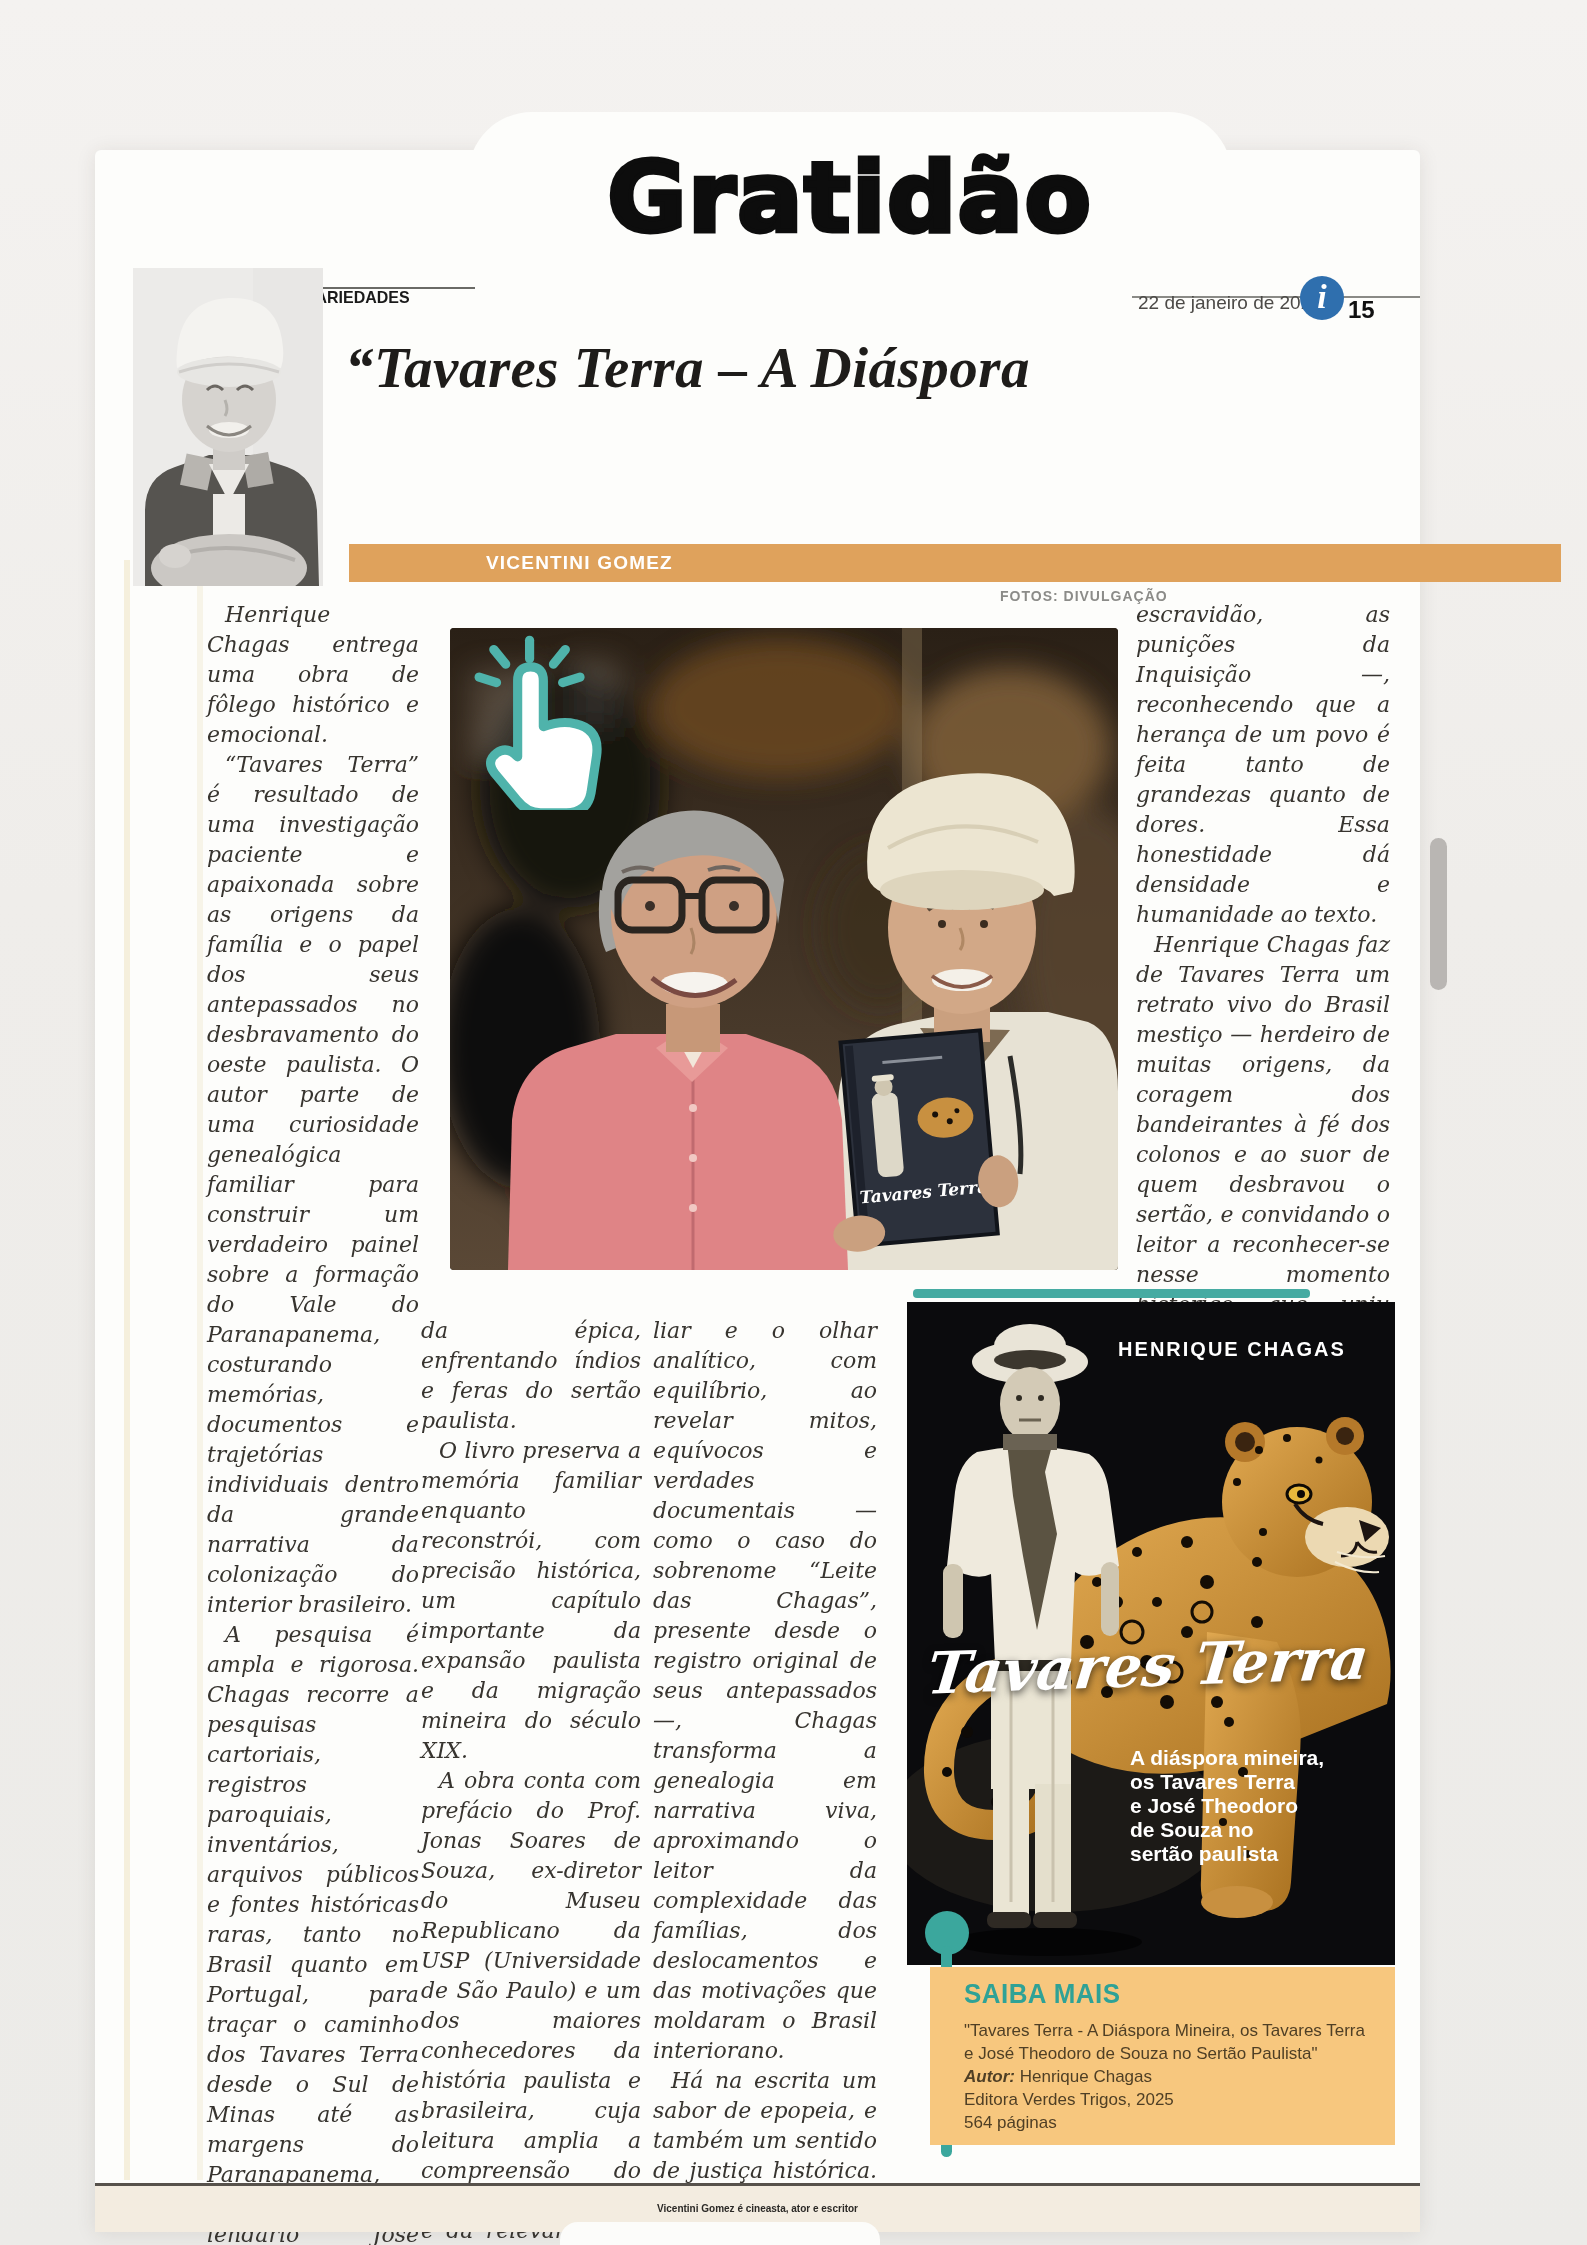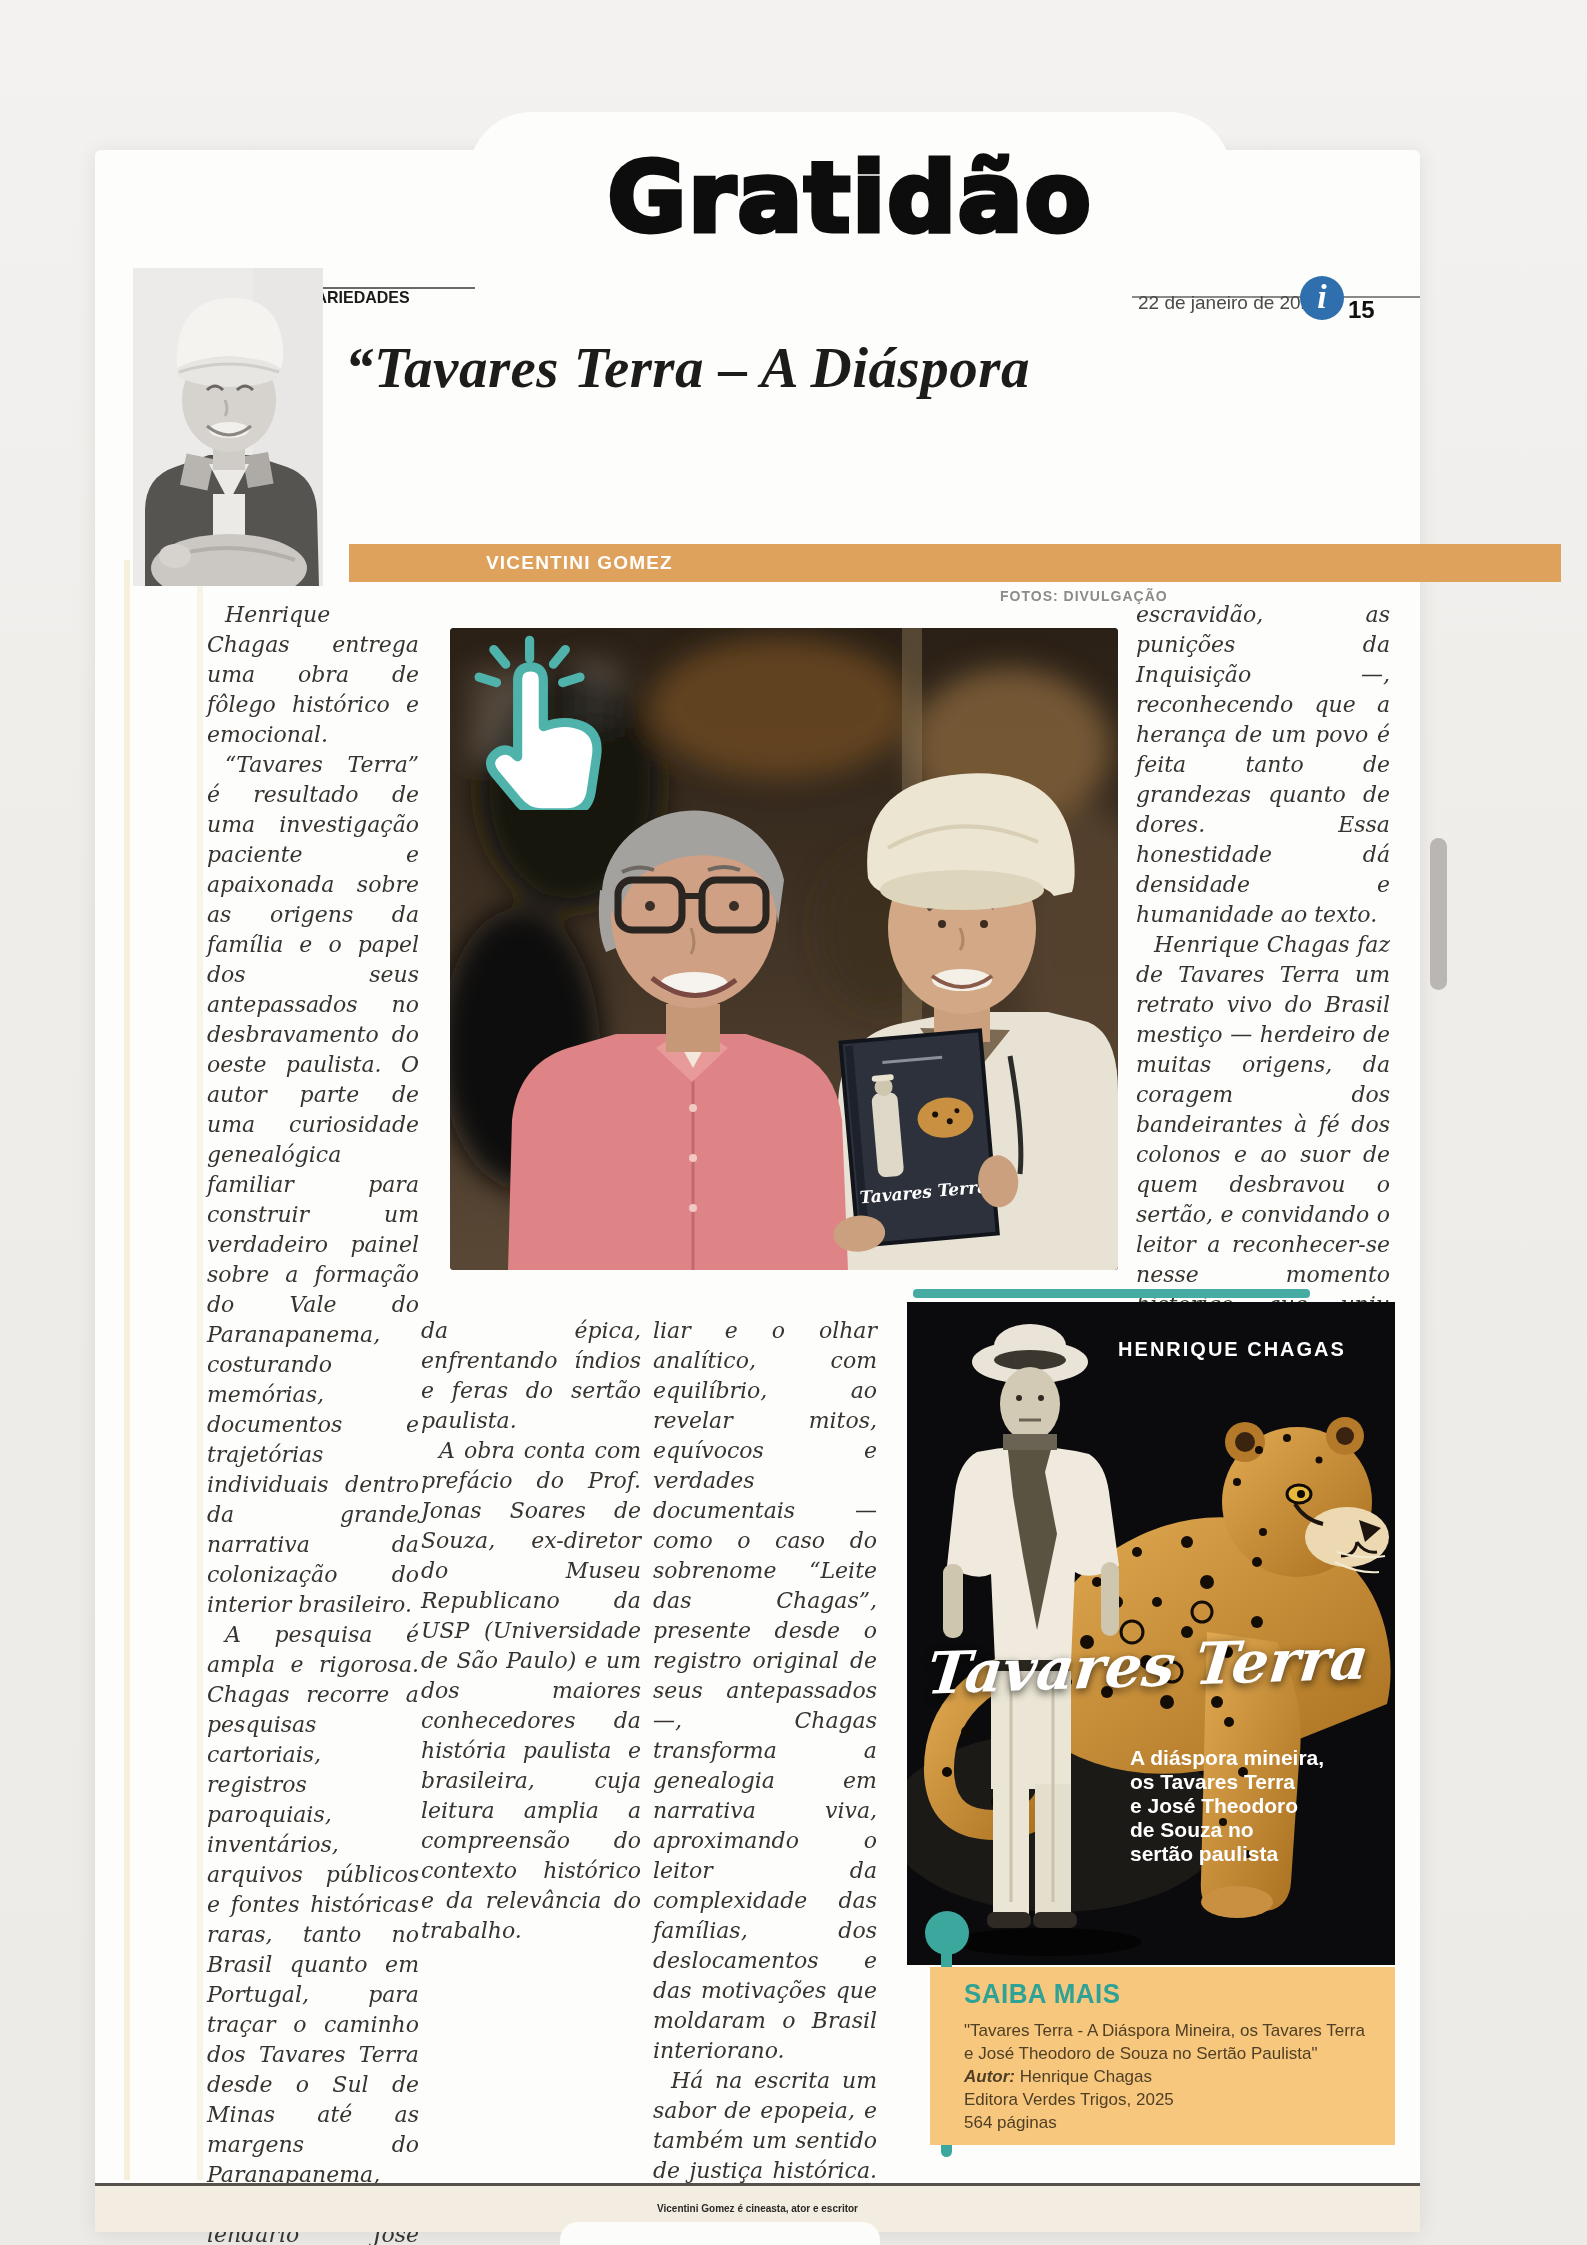--- a/index.html
+++ b/index.html
@@ -219,20 +219,21 @@
     </svg>
   </div>
 
   <div class="col" style="left:207px;top:600px;width:212px;">
     <p>Henrique Chagas entrega uma obra de fôlego histórico e emocional.</p>
     <p>“Tavares Terra” é resultado de uma investigação paciente e apaixonada sobre as origens da família e o papel dos seus antepassados no desbravamento do oeste paulista. O autor parte de uma curiosidade genealógica familiar para construir um verdadeiro painel sobre a formação do Vale do Paranapanema, costurando memórias, documentos e trajetórias individuais dentro da grande narrativa da colonização do interior brasileiro.</p>
     <p>A pesquisa é ampla e rigorosa. Chagas recorre a pesquisas cartoriais, registros paroquiais, inventários, arquivos públicos e fontes históricas raras, tanto no Brasil quanto em Portugal, para traçar o caminho dos Tavares Terra desde o Sul de Minas até as margens do Paranapanema, acompanhando o lendário José Theodoro de Souza em uma jorna-</p>
   </div>
   <div class="col" style="left:421px;top:1316px;width:220px;">
     <p class="cont">da épica, enfrentando índios e feras do sertão paulista.</p>
+    <p>O livro preserva a memória familiar enquanto reconstrói, com precisão histórica, um capítulo importante da expansão paulista e da migração mineira do século XIX.</p>
     <p>A obra conta com prefácio do Prof. Jonas Soares de Souza, ex-diretor do Museu Republicano da USP (Universidade de São Paulo) e um dos maiores conhecedores da história paulista e brasileira, cuja leitura amplia a compreensão do contexto histórico e da relevância do trabalho.</p>
 
   </div>
   <div class="col" style="left:653px;top:1316px;width:224px;">
     <p class="cont">liar e o olhar analítico, com equilíbrio, ao revelar mitos, equívocos e verdades documentais — como o caso do sobrenome “Leite das Chagas”, presente desde o registro original de seus antepassados —, Chagas transforma a genealogia em narrativa viva, aproximando o leitor da complexidade das famílias, dos deslocamentos e das motivações que moldaram o Brasil interiorano.</p>
     <p>Há na escrita um sabor de epopeia, e também um sentido de justiça histórica. O autor não se furta a mencionar os aspectos sombrios da colonização — o etnocídio indígena, a</p>
   </div>
   <div class="col" style="left:1136px;top:600px;width:254px;">
     <p class="cont">escravidão, as punições da Inquisição —, reconhecendo que a herança de um povo é feita tanto de grandezas quanto de dores. Essa honestidade dá densidade e humanidade ao texto.</p>
     <p>Henrique Chagas faz de Tavares Terra um retrato vivo do Brasil mestiço — herdeiro de muitas origens, da coragem dos bandeirantes à fé dos colonos e ao suor de quem desbravou o sertão, e convidando o leitor a reconhecer-se nesse momento histórico que uniu gerações e moldou identidades.</p>

